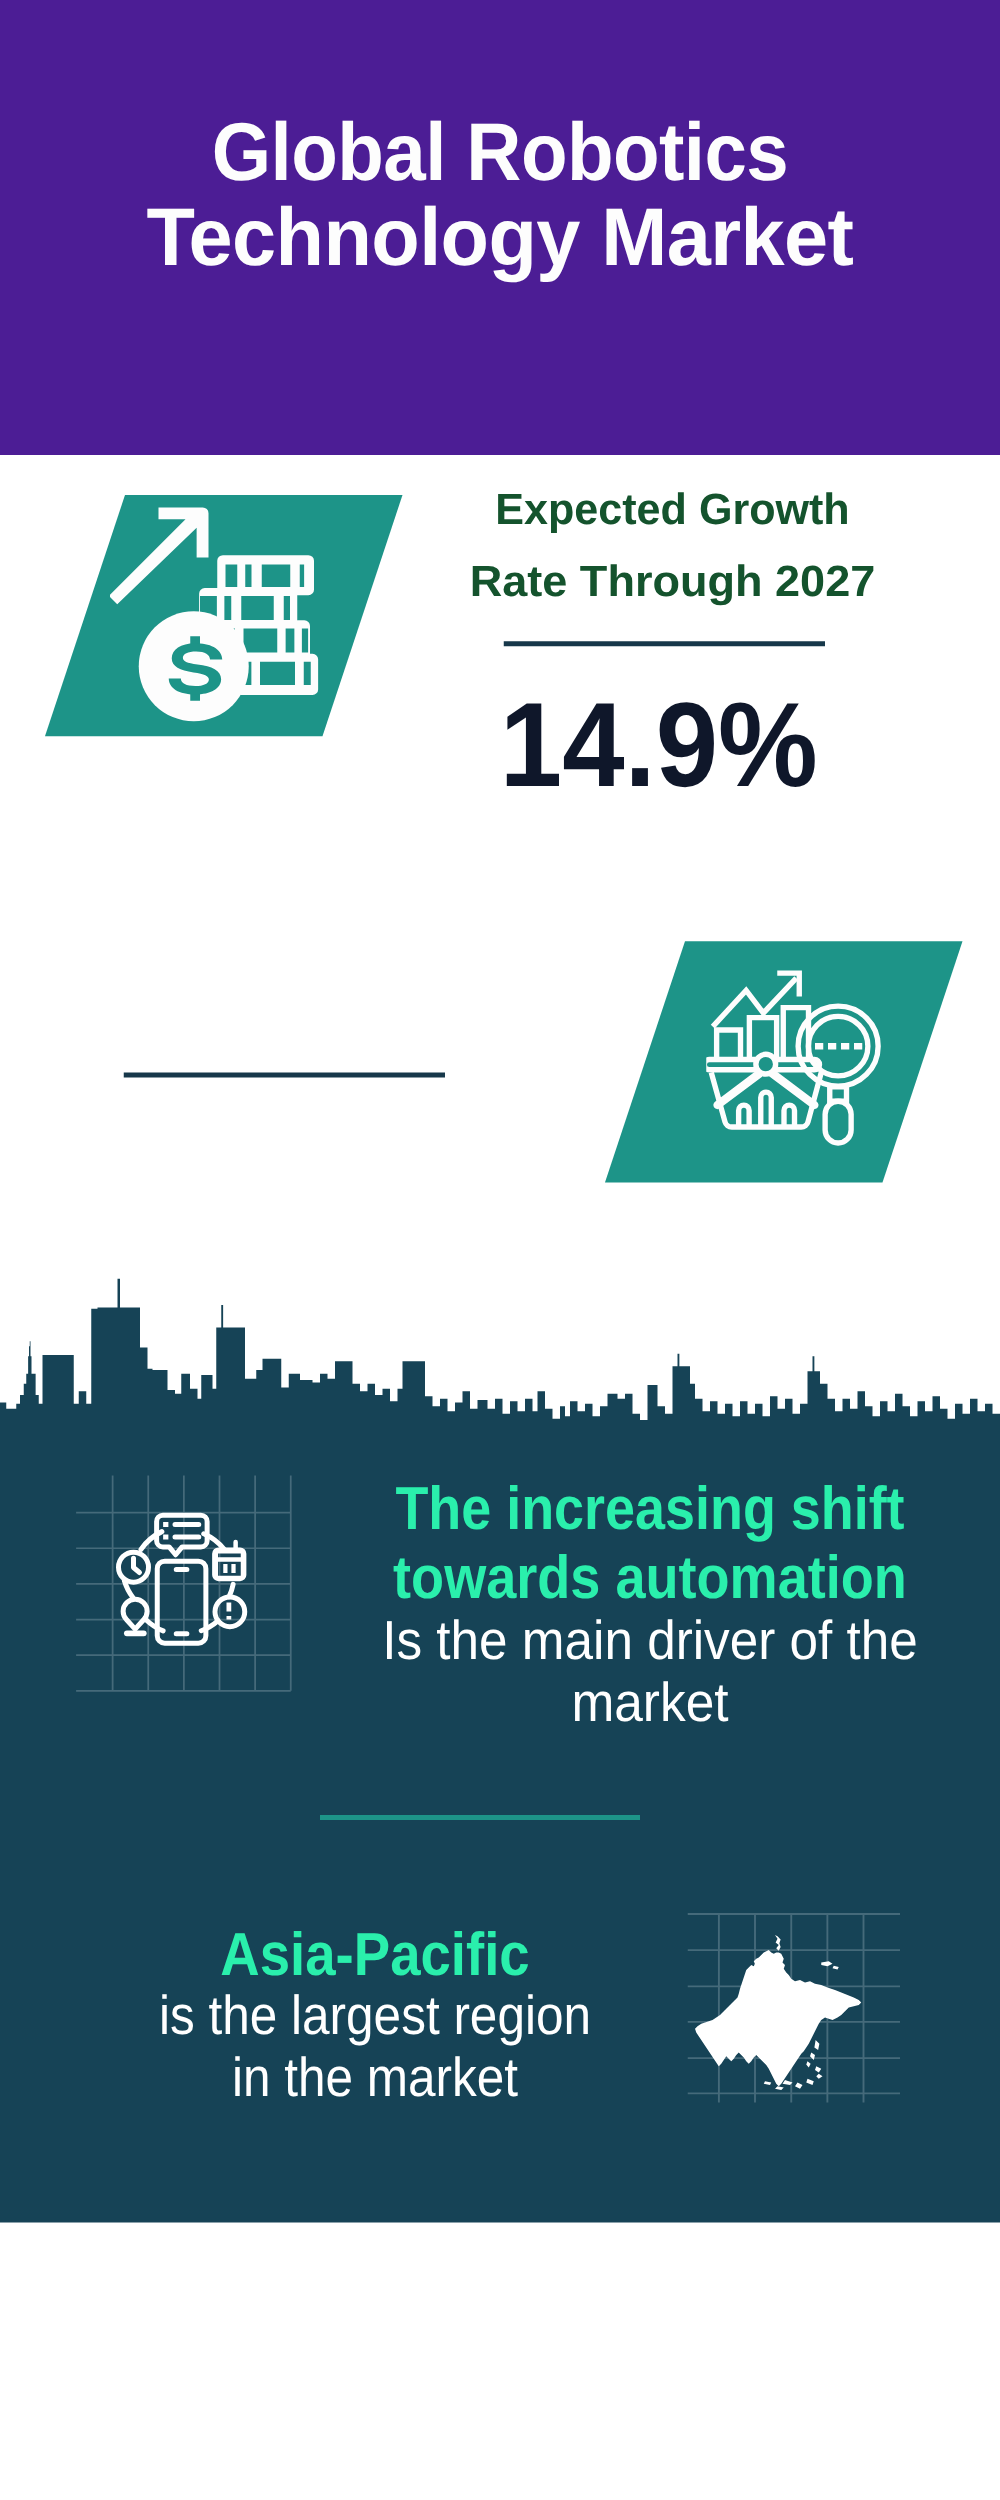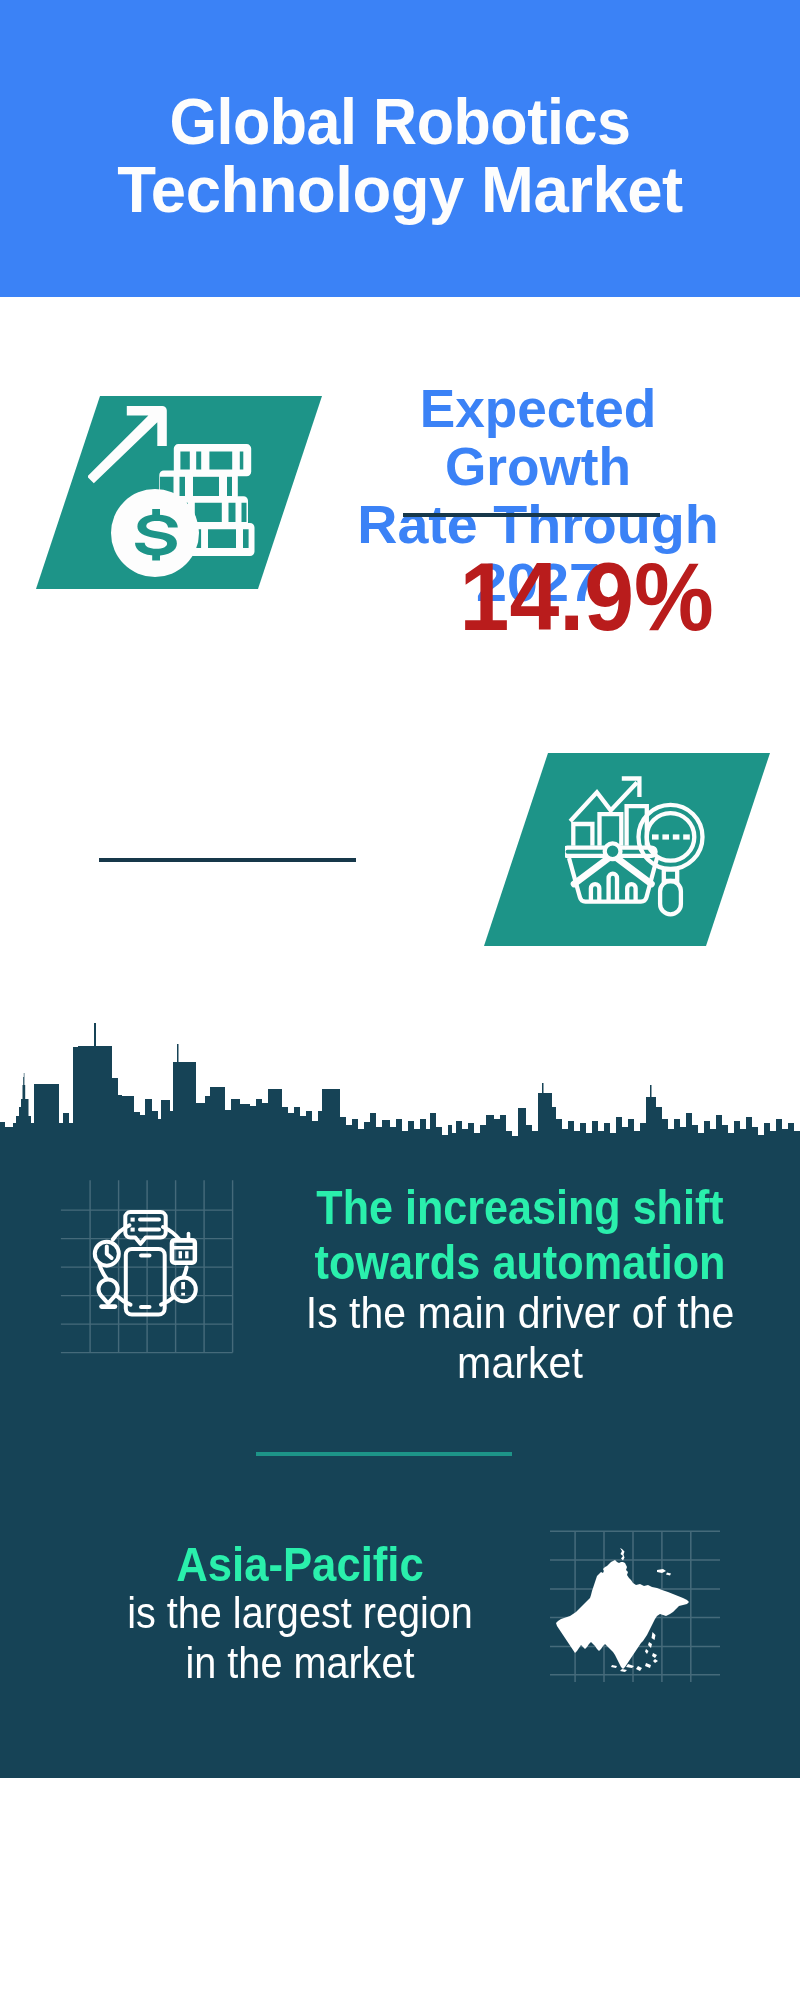--- a/index.html
+++ b/index.html
@@ -1,49 +1,49 @@
 <!DOCTYPE html>
 <html><head>
 <meta charset="utf-8">
 <style>
   html,body{margin:0;padding:0;background:#fff;}
   body{width:800px;height:2000px;font-family:"Liberation Sans",sans-serif;overflow:hidden;-webkit-font-smoothing:antialiased;}
   .page{position:relative;width:800px;height:2000px;background:#fff;overflow:hidden;}
 
   
-  .hdr{position:absolute;left:0;top:0;width:800px;height:297px;background:#3b82f6;}
+  .hdr{position:absolute;left:0;top:0;width:800px;height:364px;background:#4c1d95;}
   .hdr-title{position:absolute;left:0;top:0;width:800px;text-align:center;color:#fdfdfd;
     font-size:65.5px;font-weight:bold;line-height:68px;letter-spacing:-0.5px;}
   .hdr-l1{display:block;transform:scaleX(.932);}
   .hdr-l2{display:block;transform:scaleX(.969);}
 
   
   .para{position:absolute;background:#1d9488;width:222px;height:193px;
         transform:skewX(-18.35deg);transform-origin:0 0;}
-  .stat-label{position:absolute;color:#3b82f6;font-weight:bold;text-align:center;
-        font-size:54px;line-height:58px;}
+  .stat-label{position:absolute;color:#14532d;font-weight:bold;text-align:center;
+        font-size:35px;line-height:58px;}
   .stat-label span{display:block;}
   .sl-a{transform:scaleX(.985);}
   .sl-b{transform:scaleX(1.030);}
   .sl-c{transform:scaleX(1.018);}
   .sl-d{transform:scaleX(1.027);}
   .rule{position:absolute;background:#17384a;height:4px;}
   .icon-svg{position:absolute;display:block;}
   .dark-panel{position:absolute;left:0;top:1140px;width:800px;height:638px;background:#164356;}
   .skyline{position:absolute;left:0;top:1019px;width:800px;height:146px;display:block;}
   .ins-hl{position:absolute;color:#2aefac;font-weight:bold;text-align:center;font-size:48.5px;line-height:55px;}
   .ins-hl span{display:block;}
   .ins-body{position:absolute;color:#ffffff;text-align:center;font-size:44px;line-height:50.3px;}
   .ins-body span{display:block;}
   .ih-a{transform:scaleX(.889);} .ih-b{transform:scaleX(.892);}
   .ih-c{transform:scaleX(.9);}
   .ib-a{transform:scaleX(.932);} .ib-b{transform:scaleX(.935);}
   .ib-c{transform:scaleX(.9);} .ib-d{transform:scaleX(.9);}
   .mint-rule{position:absolute;left:256px;top:1452px;width:256px;height:4px;background:#1d9488;}
-  .stat-val{position:absolute;color:#b91c1c;font-weight:bold;text-align:right;
+  .stat-val{position:absolute;color:#0f172a;font-weight:bold;text-align:center;
         font-size:96px;line-height:96px;}
   .stat-val span{display:block;transform:scaleX(.934);}
   .sv2{font-size:74.5px;line-height:74.5px;}
   .sv2 span{transform:scaleX(.945);}
 </style>
 </head>
 <body>
 
 <div class="page">
 

